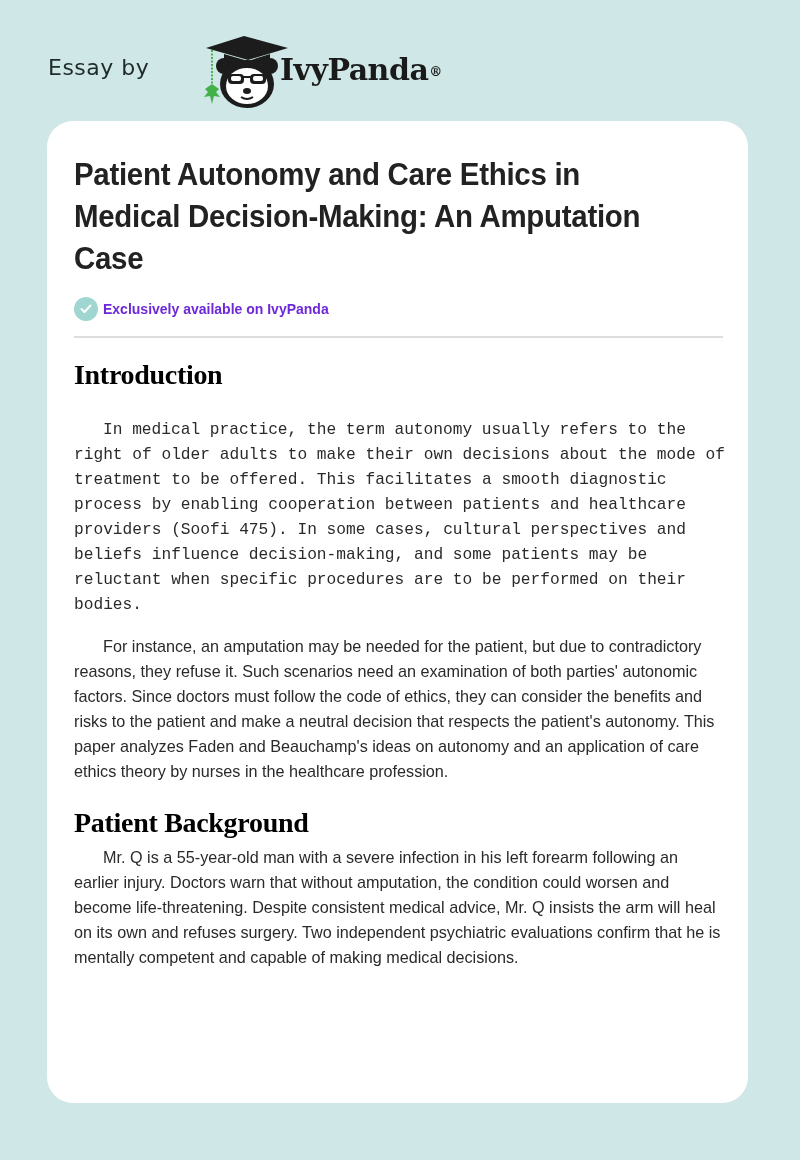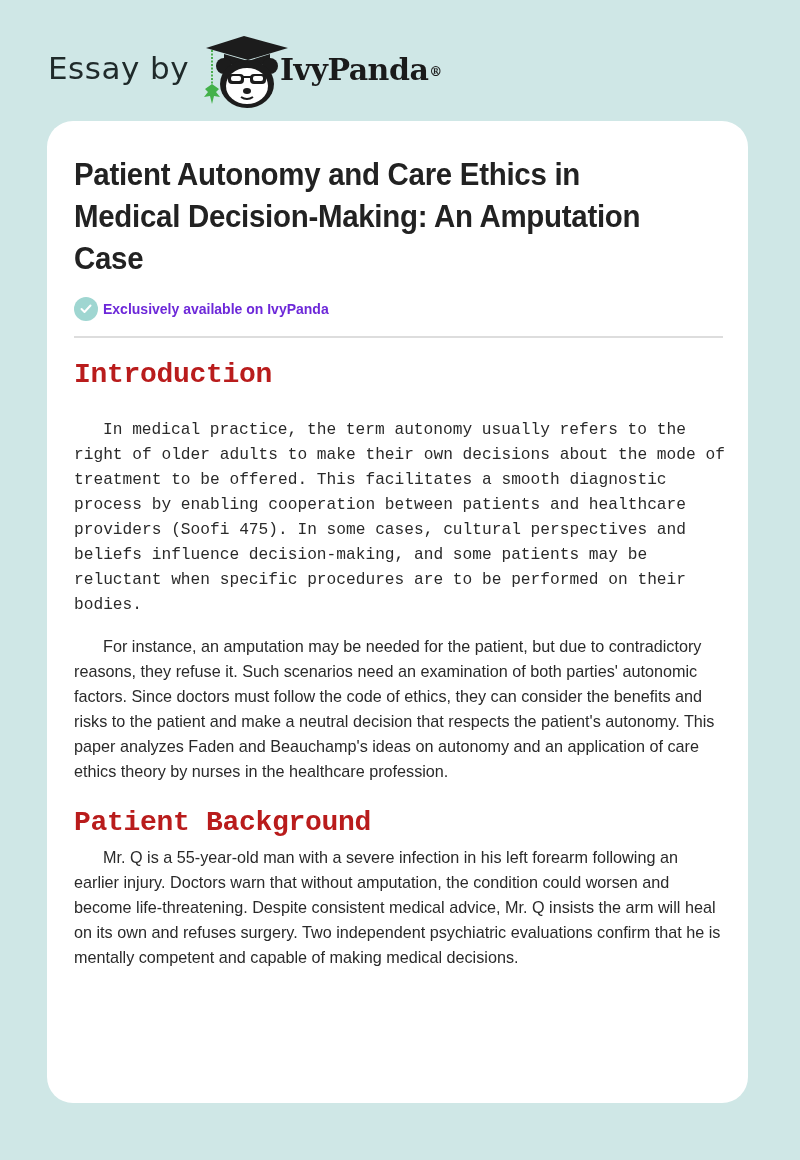--- a/index.html
+++ b/index.html
@@ -19,21 +19,21 @@
       left: 0;
       top: 0;
       width: 800px;
       height: 130px;
     }
     .essay-by {
       position: absolute;
       left: 48px;
       top: 50px;
       font-family: "DejaVu Sans", sans-serif;
-      font-size: 31px;
+      font-size: 22px;
       color: #1f2a2a;
       letter-spacing: 0.5px;
       line-height: 36px;
     }
     .logo-icon {
       position: absolute;
       left: 200px;
       top: 34px;
       width: 92px;
       height: 76px;
@@ -112,25 +112,25 @@
       background: #dddddd;
     }
     .content {
       position: absolute;
       left: 27px;
       top: 232px;
       width: 652px;
     }
     .section-heading {
       margin: 0;
-      font-family: Liberation Mono, monospace;
+      font-family: Liberation Serif, serif;
       font-weight: bold;
       font-size: 28px;
       line-height: 44px;
-      color: #b91c1c;
+      color: #000000;
       letter-spacing: -0.3px;
     }
     .para {
       margin: 0;
       font-family: "Liberation Sans", sans-serif;
       font-size: 16.2px;
       line-height: 25px;
       color: #2a2a2a;
       text-indent: 29px;
     }

